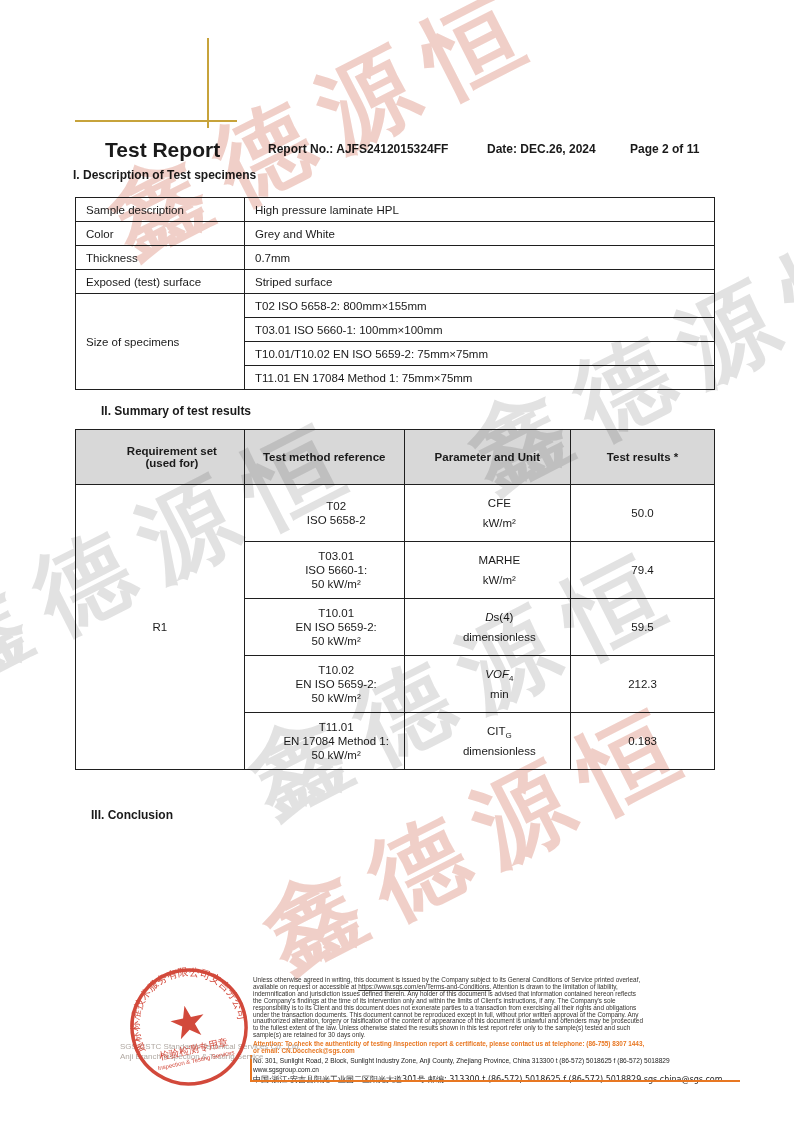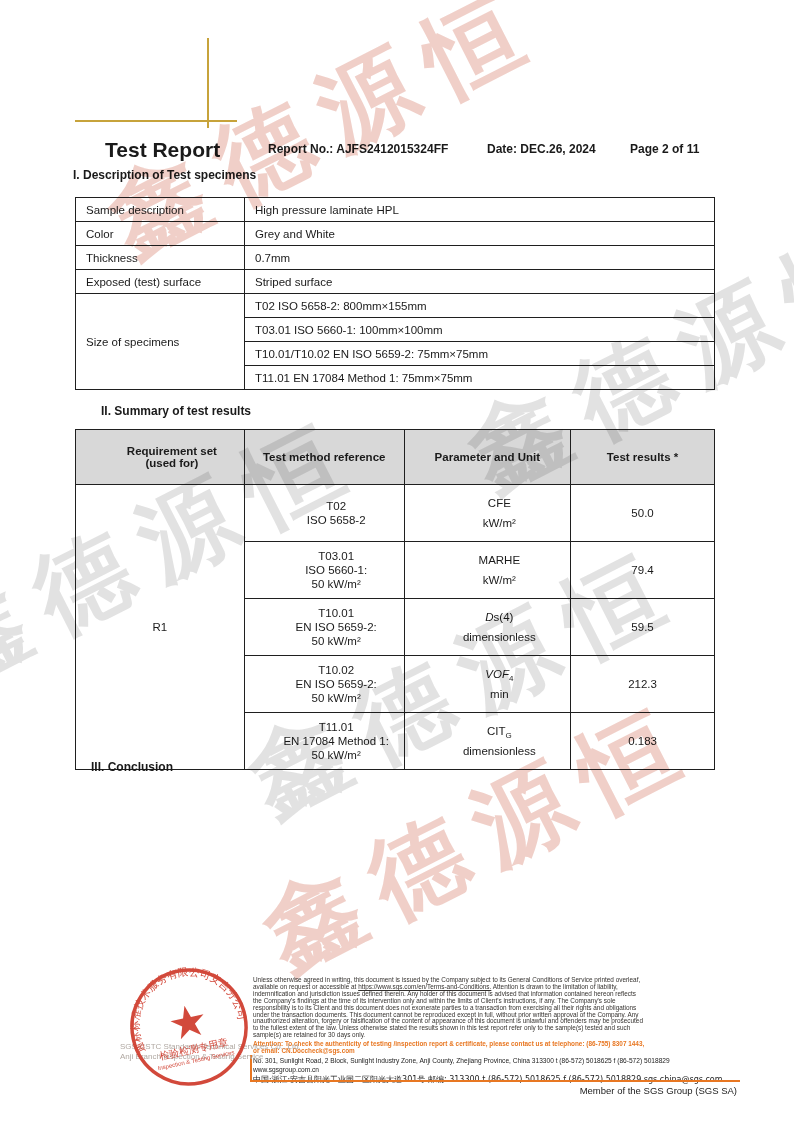--- a/index.html
+++ b/index.html
@@ -15,21 +15,21 @@
   
   .logo-text{position:absolute;left:74px;top:32px;font-size:67px;font-weight:bold;
              color:#6f7073;letter-spacing:-2px;line-height:88px;}
   .gold-v{position:absolute;left:207px;top:38px;width:2px;height:90px;background:#c7a33b;}
   .gold-h{position:absolute;left:75px;top:120px;width:162px;height:2px;background:#c7a33b;}
   .report-title{position:absolute;left:105px;top:138px;font-size:21px;font-weight:bold;}
   .hdr-info{position:absolute;top:142px;font-size:12px;font-weight:bold;}
   .hdr-no{left:268px;} .hdr-date{left:487px;} .hdr-page{left:630px;}
   
   .sec-heading{position:absolute;left:73px;font-size:12px;font-weight:bold;}
-  .sec1-h{top:168px;} .sec2-h{top:404px;padding-left:28px;} .sec3-h{top:760px;padding-left:18px;}
+  .sec1-h{top:168px;} .sec2-h{top:404px;padding-left:28px;} .sec3-h{top:808px;padding-left:18px;}
   table{border-collapse:collapse;}
   td{border:1.3px solid #1f1f1f;font-size:11.5px;color:#1a1a1a;}
   .t1{position:absolute;left:75px;top:197px;width:640px;}
   .t1 td{height:23px;padding:0 10px;}
   .t1 .c1{width:148px;}
   .t2{position:absolute;left:75px;top:429px;width:640px;}
   .t2 .hcell{height:52px;background:#d8d8d8;font-weight:bold;text-align:center;vertical-align:middle;}
   .t2 .hc1{width:146px;} .t2 .hc2{width:138px;margin-left:44px;} .t2 .hc3{width:144px;} .t2 .hc4{width:124px;}
   .t2 .dcell{height:56px;padding:0 10px;vertical-align:middle;line-height:14px;text-align:center;}
   .t2 .rcell{text-align:center;vertical-align:middle;}
@@ -218,15 +218,14 @@
     <div class="attn">
       <div>Attention: To check the authenticity of testing /inspection report &amp; certificate, please contact us at telephone: (86-755) 8307 1443,</div>
       <div>or email: CN.Doccheck@sgs.com</div>
     </div>
     <div class="addr-en">No. 301, Sunlight Road, 2 Block, Sunlight Industry Zone, Anji County, Zhejiang Province, China  313300   t  (86-572) 5018625   f  (86-572) 5018829   www.sgsgroup.com.cn</div>
     <div class="addr-cn">中国·浙江·安吉县阳光工业园二区阳光大道301号        邮编: 313300   t  (86-572) 5018625   f  (86-572) 5018829   sgs.china@sgs.com</div>
   </div>
 
   <div class="f-vline"></div>
   <div class="f-hline"></div>
-  <div class="member">Member of the SGS Group (SGS SA)</div>
 
 </div>
 
 </body></html>

